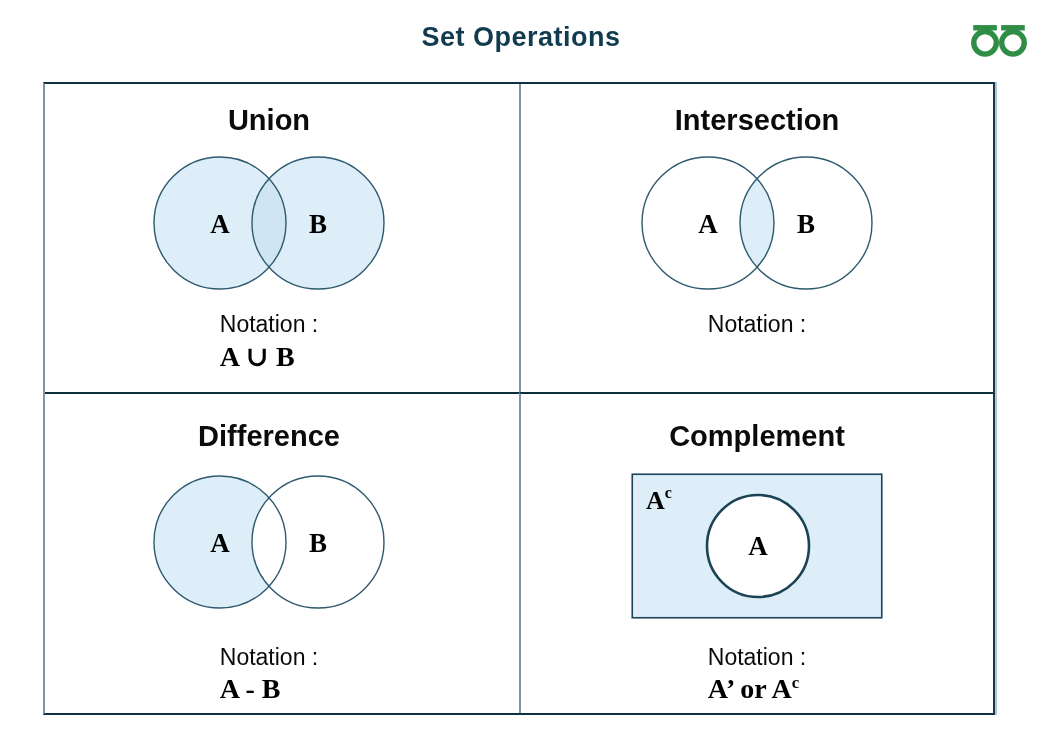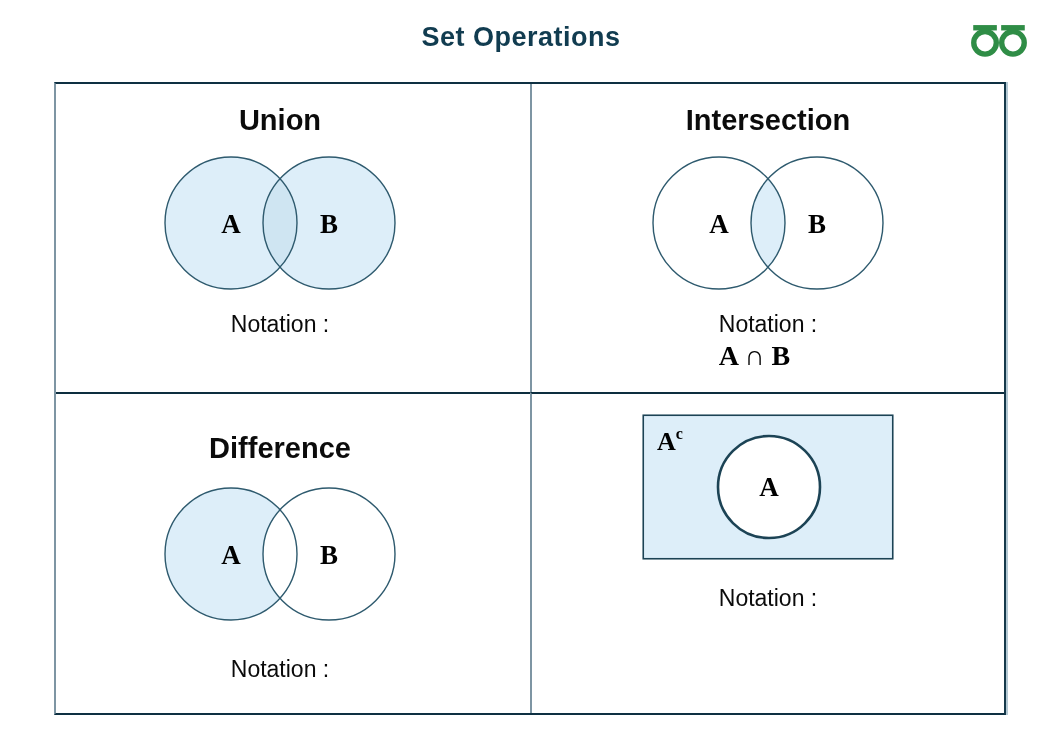--- a/index.html
+++ b/index.html
@@ -6,32 +6,32 @@
   body{
     width:1042px;height:745px;position:relative;background:#ffffff;
     font-family:"Liberation Sans","DejaVu Sans",sans-serif;overflow:hidden;
   }
   .page-title{
     position:absolute;top:22px;left:0;width:100%;text-align:center;
     font-size:27px;font-weight:700;color:#113c50;letter-spacing:.5px;
   }
   .logo{position:absolute;top:19px;right:14px;}
   .grid{
-    position:absolute;left:54px;top:82px;width:952px;height:633px;
+    position:absolute;left:43px;top:82px;width:952px;height:633px;
     box-sizing:border-box;display:grid;grid-template-columns:1fr 1fr;grid-template-rows:308px 1fr;
     border-top:2px solid #0e3042;border-bottom:2px solid #0e3042;
     border-left:2px solid #7e95a3;border-right:2px solid #16394b;
     box-shadow:2px 0 0 #b3c8d3;
   }
   .quad{position:relative;display:flex;flex-direction:column;align-items:center;box-sizing:border-box;}
   .quad.left{padding-right:26px;}
   .quad.right{border-left:2px solid #7e95a3;}
   .quad.bottom{border-top:2px solid #0d2e3f;}
   .quad-title{margin-top:20px;font-size:29px;font-weight:700;color:#0b0b0b;}
-  .quad.bottom .quad-title{margin-top:38px;}
+  .quad.bottom .quad-title{margin-top:26px;}
   .venn{display:block;}
   .venn.t{margin-top:16px;}
   .venn.b{margin-top:19px;}
   .venn.c{margin-top:20px;}
   .notation{text-align:left;}
   .notation.t{margin-top:18px;}
   .notation.b{margin-top:32px;}
   .notation.c{margin-top:25px;}
   .notation-label{font-size:23px;color:#0a0a0a;}
   .notation-value{
@@ -70,20 +70,21 @@
       <circle cx="76" cy="70" r="66" fill="#ddeef9"></circle>
       <circle cx="174" cy="70" r="66" fill="#ddeef9"></circle>
       <circle cx="174" cy="70" r="66" clip-path="url(#clipUnionA)" fill="#cfe5f2"></circle>
       <circle cx="76" cy="70" r="66" fill="none" stroke-width="1.4" stroke="#2e5a6e"></circle>
       <circle cx="174" cy="70" r="66" fill="none" stroke-width="1.4" stroke="#2e5a6e"></circle>
       <text class="svg-label" x="76" y="80" font-size="27" text-anchor="middle" fill="#000">A</text>
       <text class="svg-label" x="174" y="80" font-size="27" text-anchor="middle" fill="#000">B</text>
     </svg>
     <div class="notation t">
       <div class="notation-label">Notation :</div>
+      <div class="notation-value">A ∪ B</div>
     </div>
   </div>
 
   <div class="quad right top">
     <div class="quad-title">Intersection</div>
     <svg class="venn t" width="250" height="140" viewBox="0 0 250 140">
       <defs>
           <clipPath id="clipInterA">
             <circle cx="76" cy="70" r="66"></circle>
           </clipPath>
@@ -91,44 +92,46 @@
       <circle cx="76" cy="70" r="66" fill="#ffffff"></circle>
       <circle cx="174" cy="70" r="66" fill="#ffffff"></circle>
       <circle cx="174" cy="70" r="66" clip-path="url(#clipInterA)" fill="#ddeef9"></circle>
       <circle cx="76" cy="70" r="66" fill="none" stroke-width="1.4" stroke="#2e5a6e"></circle>
       <circle cx="174" cy="70" r="66" fill="none" stroke-width="1.4" stroke="#2e5a6e"></circle>
       <text class="svg-label" x="76" y="80" font-size="27" text-anchor="middle" fill="#000">A</text>
       <text class="svg-label" x="174" y="80" font-size="27" text-anchor="middle" fill="#000">B</text>
     </svg>
     <div class="notation t">
       <div class="notation-label">Notation :</div>
-      <div class="notation-value">A ∩ B</div>
     </div>
   </div>
 
   <div class="quad left bottom">
     <div class="quad-title">Difference</div>
     <svg class="venn b" width="250" height="140" viewBox="0 0 250 140">
       <circle cx="76" cy="70" r="66" fill="#ddeef9"></circle>
       <circle cx="174" cy="70" r="66" fill="#ffffff"></circle>
       <circle cx="76" cy="70" r="66" fill="none" stroke-width="1.4" stroke="#2e5a6e"></circle>
       <circle cx="174" cy="70" r="66" fill="none" stroke-width="1.4" stroke="#2e5a6e"></circle>
       <text class="svg-label" x="76" y="80" font-size="27" text-anchor="middle" fill="#000">A</text>
       <text class="svg-label" x="174" y="80" font-size="27" text-anchor="middle" fill="#000">B</text>
     </svg>
     <div class="notation b">
       <div class="notation-label">Notation :</div>
+      <div class="notation-value">A - B</div>
     </div>
   </div>
 
   <div class="quad right bottom">
+    <div class="quad-title">Complement</div>
     <svg class="venn c" width="252" height="146" viewBox="0 0 252 146">
       <rect x="1.25" y="1.25" width="249.5" height="143.5" stroke-width="1.6" fill="#ddeef9" stroke="#1c4355"></rect>
       <circle cx="127" cy="73" r="51" stroke-width="2.6" fill="#ffffff" stroke="#1c4355"></circle>
       <text class="svg-label" x="15" y="36" font-size="26" fill="#000"><tspan>A</tspan><tspan dy="-11" font-size="16">c</tspan></text>
       <text class="svg-label" x="127" y="82" font-size="27" text-anchor="middle" fill="#000">A</text>
     </svg>
     <div class="notation c">
       <div class="notation-label">Notation :</div>
+      <div class="notation-value"><span>A’ or A</span><sup>c</sup></div>
     </div>
   </div>
 
 </div>
 
 </body></html>

